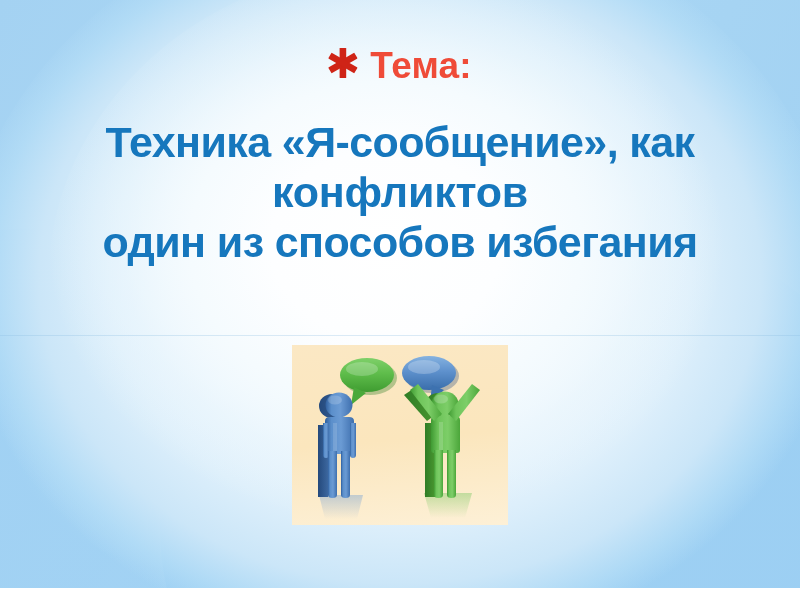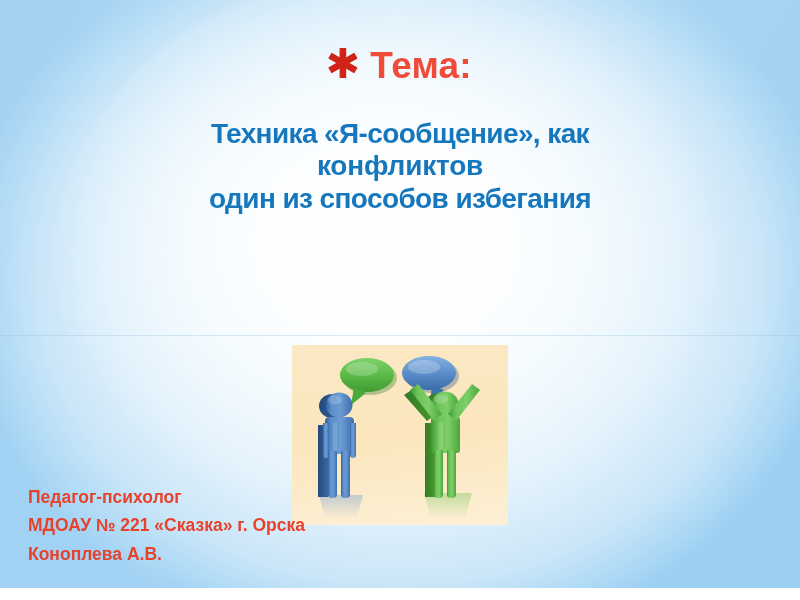--- a/index.html
+++ b/index.html
@@ -122,21 +122,21 @@
   }
 
   .title-block {
     position: absolute;
     left: 28px;
     right: 28px;
     top: 118px;
     text-align: center;
     color: #1677bd;
     font-weight: bold;
-    font-size: 28px;
+    font-size: 43px;
     line-height: 1.16;
     letter-spacing: -0.2px;
   }
   .title-line { display: block; white-space: nowrap; }
   .title-line.wide { letter-spacing: -0.6px; }
 
   
   .illustration {
     position: absolute;
     left: 292px;
@@ -294,19 +294,14 @@
         <path d="M188 45 l-8 -6 l-24 30 l8 7 z" fill="url(#gGreenBody)"></path>
 
         <path d="M142 105 h9 v45 q0 3 -4.5 3 q-4.5 0 -4.5 -3 z" fill="url(#gGreenBody)"></path>
         <path d="M155 105 h9 v45 q0 3 -4.5 3 q-4.5 0 -4.5 -3 z" fill="url(#gGreenBody)"></path>
 
         <rect x="147" y="77" width="4" height="28" fill="#ffffff" opacity="0.16"></rect>
       </g>
     </svg>
   </div>
 
-  <div class="credits">
-    <span>Педагог-психолог</span>
-    <span>МДОАУ № 221 «Сказка» г. Орска</span>
-    <span>Коноплева А.В.</span>
-  </div>
 
 </div>
 
 </body></html>

